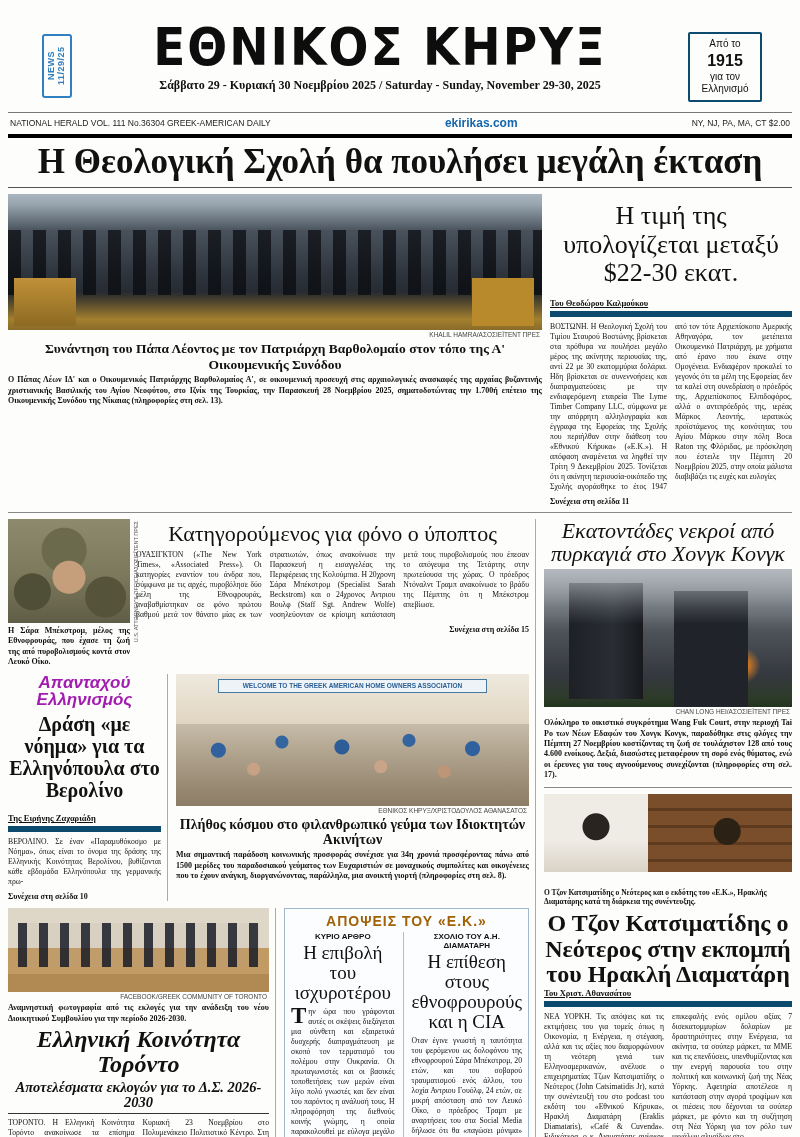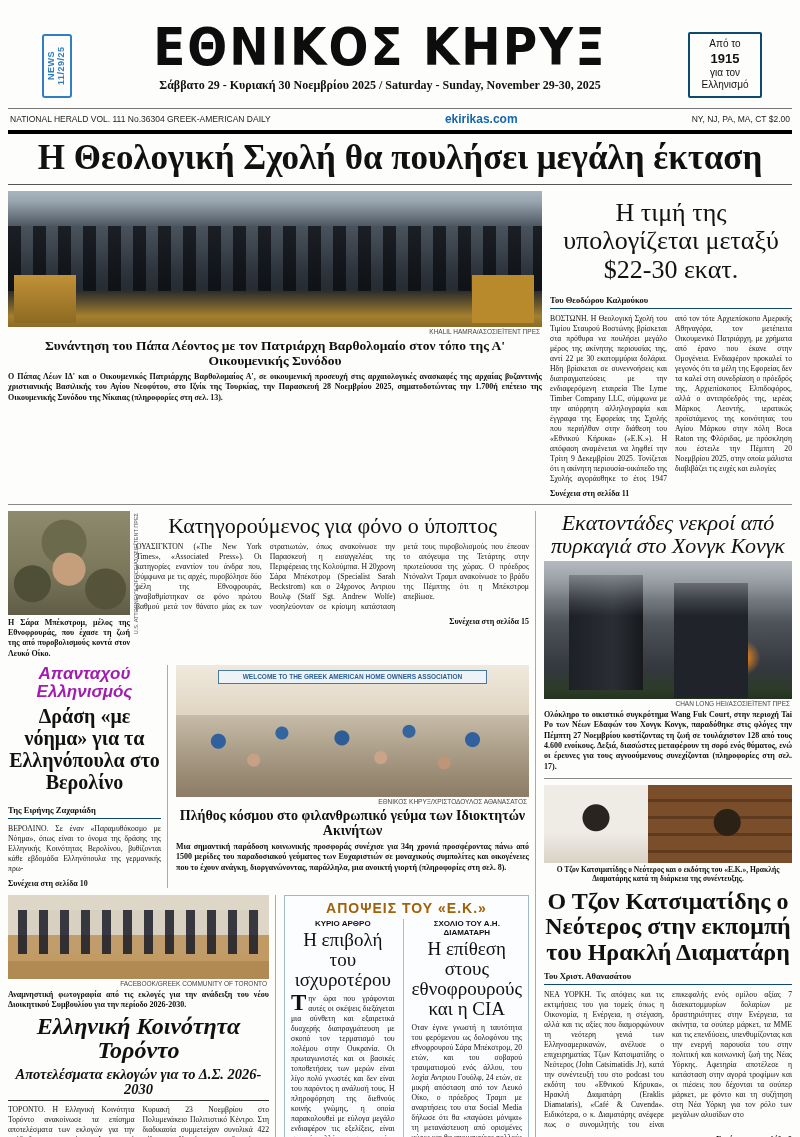--- a/index.html
+++ b/index.html
@@ -22,21 +22,21 @@
   .mast-center { flex:1; text-align:center; }
   .mast-title {
     font-family:"DejaVu Sans", sans-serif; font-weight:900; font-size:47px;
     letter-spacing:2px; line-height:1.02; transform:scaleY(1.08); color:#0d0d0d;
   }
   .dateline { font:bold 12px "Liberation Serif", serif; margin-top:6px; }
   .since-box {
     width:74px; border:2px solid #0c4a6e; border-radius:2px; text-align:center;
     padding:4px 2px; margin:8px 30px 0 4px; font:10px/1.25 "Liberation Sans", sans-serif;
   }
-  .since-box b { font-size:13px; }
+  .since-box b { font-size:16px; }
   .info-row {
     display:flex; justify-content:space-between; align-items:center;
     border-top:1px solid #777; margin-top:10px; padding:3px 2px 2px 2px;
     font:8.5px "Liberation Sans", sans-serif; color:#222;
   }
   .info-row .site { font:bold 12px "Liberation Sans", sans-serif; color:#1467ad; }
   .thick-rule { height:4px; background:#000; margin-top:2px; }
   
   .lead-headline {
     font:bold 35px/1.05 "Liberation Serif", serif; text-align:center;
@@ -56,21 +56,21 @@
     background:repeating-linear-gradient(90deg, rgba(8,10,14,.72) 0 13px, rgba(58,64,74,.18) 13px 25px);
   }
   .ph-lead::after {
     content:""; position:absolute; left:6px; bottom:4px; width:62px; height:48px;
     background:linear-gradient(180deg,#c09138,#8d6a22); box-shadow:458px 0 0 #b98a2c;
   }
   .credit { font:6.5px "Liberation Sans", sans-serif; color:#444; text-align:right; padding:1px 2px; }
   .cap-title { font:bold 13.5px/1.15 "Liberation Serif", serif; text-align:center; margin-top:2px; }
   .cap-text { font:bold 8px/1.3 "Liberation Serif", serif; text-align:justify; margin-top:3px; }
   .sub-headline { font:26px/1.1 "Liberation Serif", serif; text-align:center; padding:8px 0 10px 0; }
-  .byline { font:bold 8.5px "Liberation Serif", serif; border-bottom:1px solid #0c4a6e; padding-bottom:3px; margin-bottom:5px; }
+  .byline { font:bold 8.5px "Liberation Serif", serif; border-bottom:6px solid #0c4a6e; padding-bottom:3px; margin-bottom:5px;text-decoration:underline; }
   .body-2col { column-count:2; column-gap:8px; font:7.7px/1.3 "Liberation Serif", serif; text-align:justify; }
   .body-3col { column-count:3; column-gap:8px; font:7.7px/1.3 "Liberation Serif", serif; text-align:justify; }
   .cont { font:bold 8px "Liberation Serif", serif; margin-top:5px; }
   .hr { border-top:1px solid #888; margin:6px 0; }
   
   .mid-row { display:flex; gap:8px; margin-top:4px; }
   .mid-left { width:528px; border-right:1px solid #aaa; padding-right:6px; }
   .mid-right { width:248px; }
   
   .shoot-wrap { display:flex; gap:6px; }
@@ -147,21 +147,21 @@
   .ph-hk::before { content:""; position:absolute; top:10%; bottom:6%; left:10%; width:30%;
       background:linear-gradient(90deg,#1d2025,#2a2e34 60%,#17191d); box-shadow:105px 8px 0 #202329; }
   .ph-hk::after { content:""; position:absolute; top:0; left:0; right:0; height:40%;
       background:linear-gradient(180deg, rgba(185,190,196,.85), rgba(120,126,133,.35) 70%, transparent); }
   .hk-cap { font:bold 8px/1.3 "Liberation Serif", serif; text-align:justify; margin-top:2px; }
   .ph-kats { height:78px; margin-top:5px; display:flex; }
   .kats-l { width:42%; background:radial-gradient(circle at 50% 42%, #2a2420 0 13px, transparent 14px),
             linear-gradient(180deg,#efece6 0 60%, #d9d2c6 100%); }
   .kats-r { flex:1; background:radial-gradient(circle at 55% 48%, #2c2115 0 13px, transparent 14px),
             repeating-linear-gradient(180deg,#7a4e2a 0 14px, #5e3a1e 14px 17px); }
-  .kats-cap { font:bold 7.5px/1.25 "Liberation Serif", serif; margin-top:2px;text-align:center; }
+  .kats-cap { font:bold 7.5px/1.25 "Liberation Serif", serif; margin-top:16px; }
   .kats-h { font:bold 24px/1.06 "Liberation Serif", serif; text-align:center; margin-top:5px; }
 </style>
 </head>
 <body>
 
 <div class="page">
 
   <header>
     <div class="mast-row">
       <div class="news-box">
@@ -283,20 +283,20 @@
 
       <div class="hr"></div>
 
       <section>
         <div class="ph ph-kats">
           <div class="kats-l"></div>
           <div class="kats-r"></div>
         </div>
         <p class="kats-cap">Ο Τζον Κατσιματίδης ο Νεότερος και ο εκδότης του «Ε.Κ.», Ηρακλής Διαματάρης κατά τη διάρκεια της συνέντευξης.</p>
         <h3 class="kats-h">Ο Τζον Κατσιματίδης ο Νεότερος στην εκπομπή του Ηρακλή Διαματάρη</h3>
-        <div class="byline" style="margin-top:6px">Του Χριστ. Αθανασάτου</div>
+        <div class="byline" style="margin-top:0">Του Χριστ. Αθανασάτου</div>
         <p class="body-2col">ΝΕΑ ΥΟΡΚΗ. Τις απόψεις και τις εκτιμήσεις του για τομείς όπως η Οικονομία, η Ενέργεια, η στέγαση, αλλά και τις αξίες που διαμορφώνουν τη νεότερη γενιά των Ελληνοαμερικανών, ανέλυσε ο επιχειρηματίας Τζων Κατσιματίδης ο Νεότερος (John Catsimatidis Jr), κατά την συνέντευξή του στο podcast του εκδότη του «Εθνικού Κήρυκα», Ηρακλή Διαματάρη (Eraklis Diamataris), «Café &amp; Cuvenda». Ειδικότερα, ο κ. Διαματάρης ανέφερε πως ο συνομιλητής του είναι επικεφαλής ενός ομίλου αξίας 7 δισεκατομμυρίων δολαρίων με δραστηριότητες στην Ενέργεια, τα ακίνητα, τα σούπερ μάρκετ, τα ΜΜΕ και τις επενδύσεις, υπενθυμίζοντας και την ενεργή παρουσία του στην πολιτική και κοινωνική ζωή της Νέας Υόρκης. Αφετηρία αποτέλεσε η κατάσταση στην αγορά τροφίμων και οι πιέσεις που δέχονται τα σούπερ μάρκετ, με φόντο και τη συζήτηση στη Νέα Υόρκη για τον ρόλο των μεγάλων αλυσίδων στο</p>
         <div class="cont" style="text-align:right">Συνέχεια στη σελίδα 9</div>
       </section>
     </div>
   </div>
 
 </div>
 
 </body></html>

